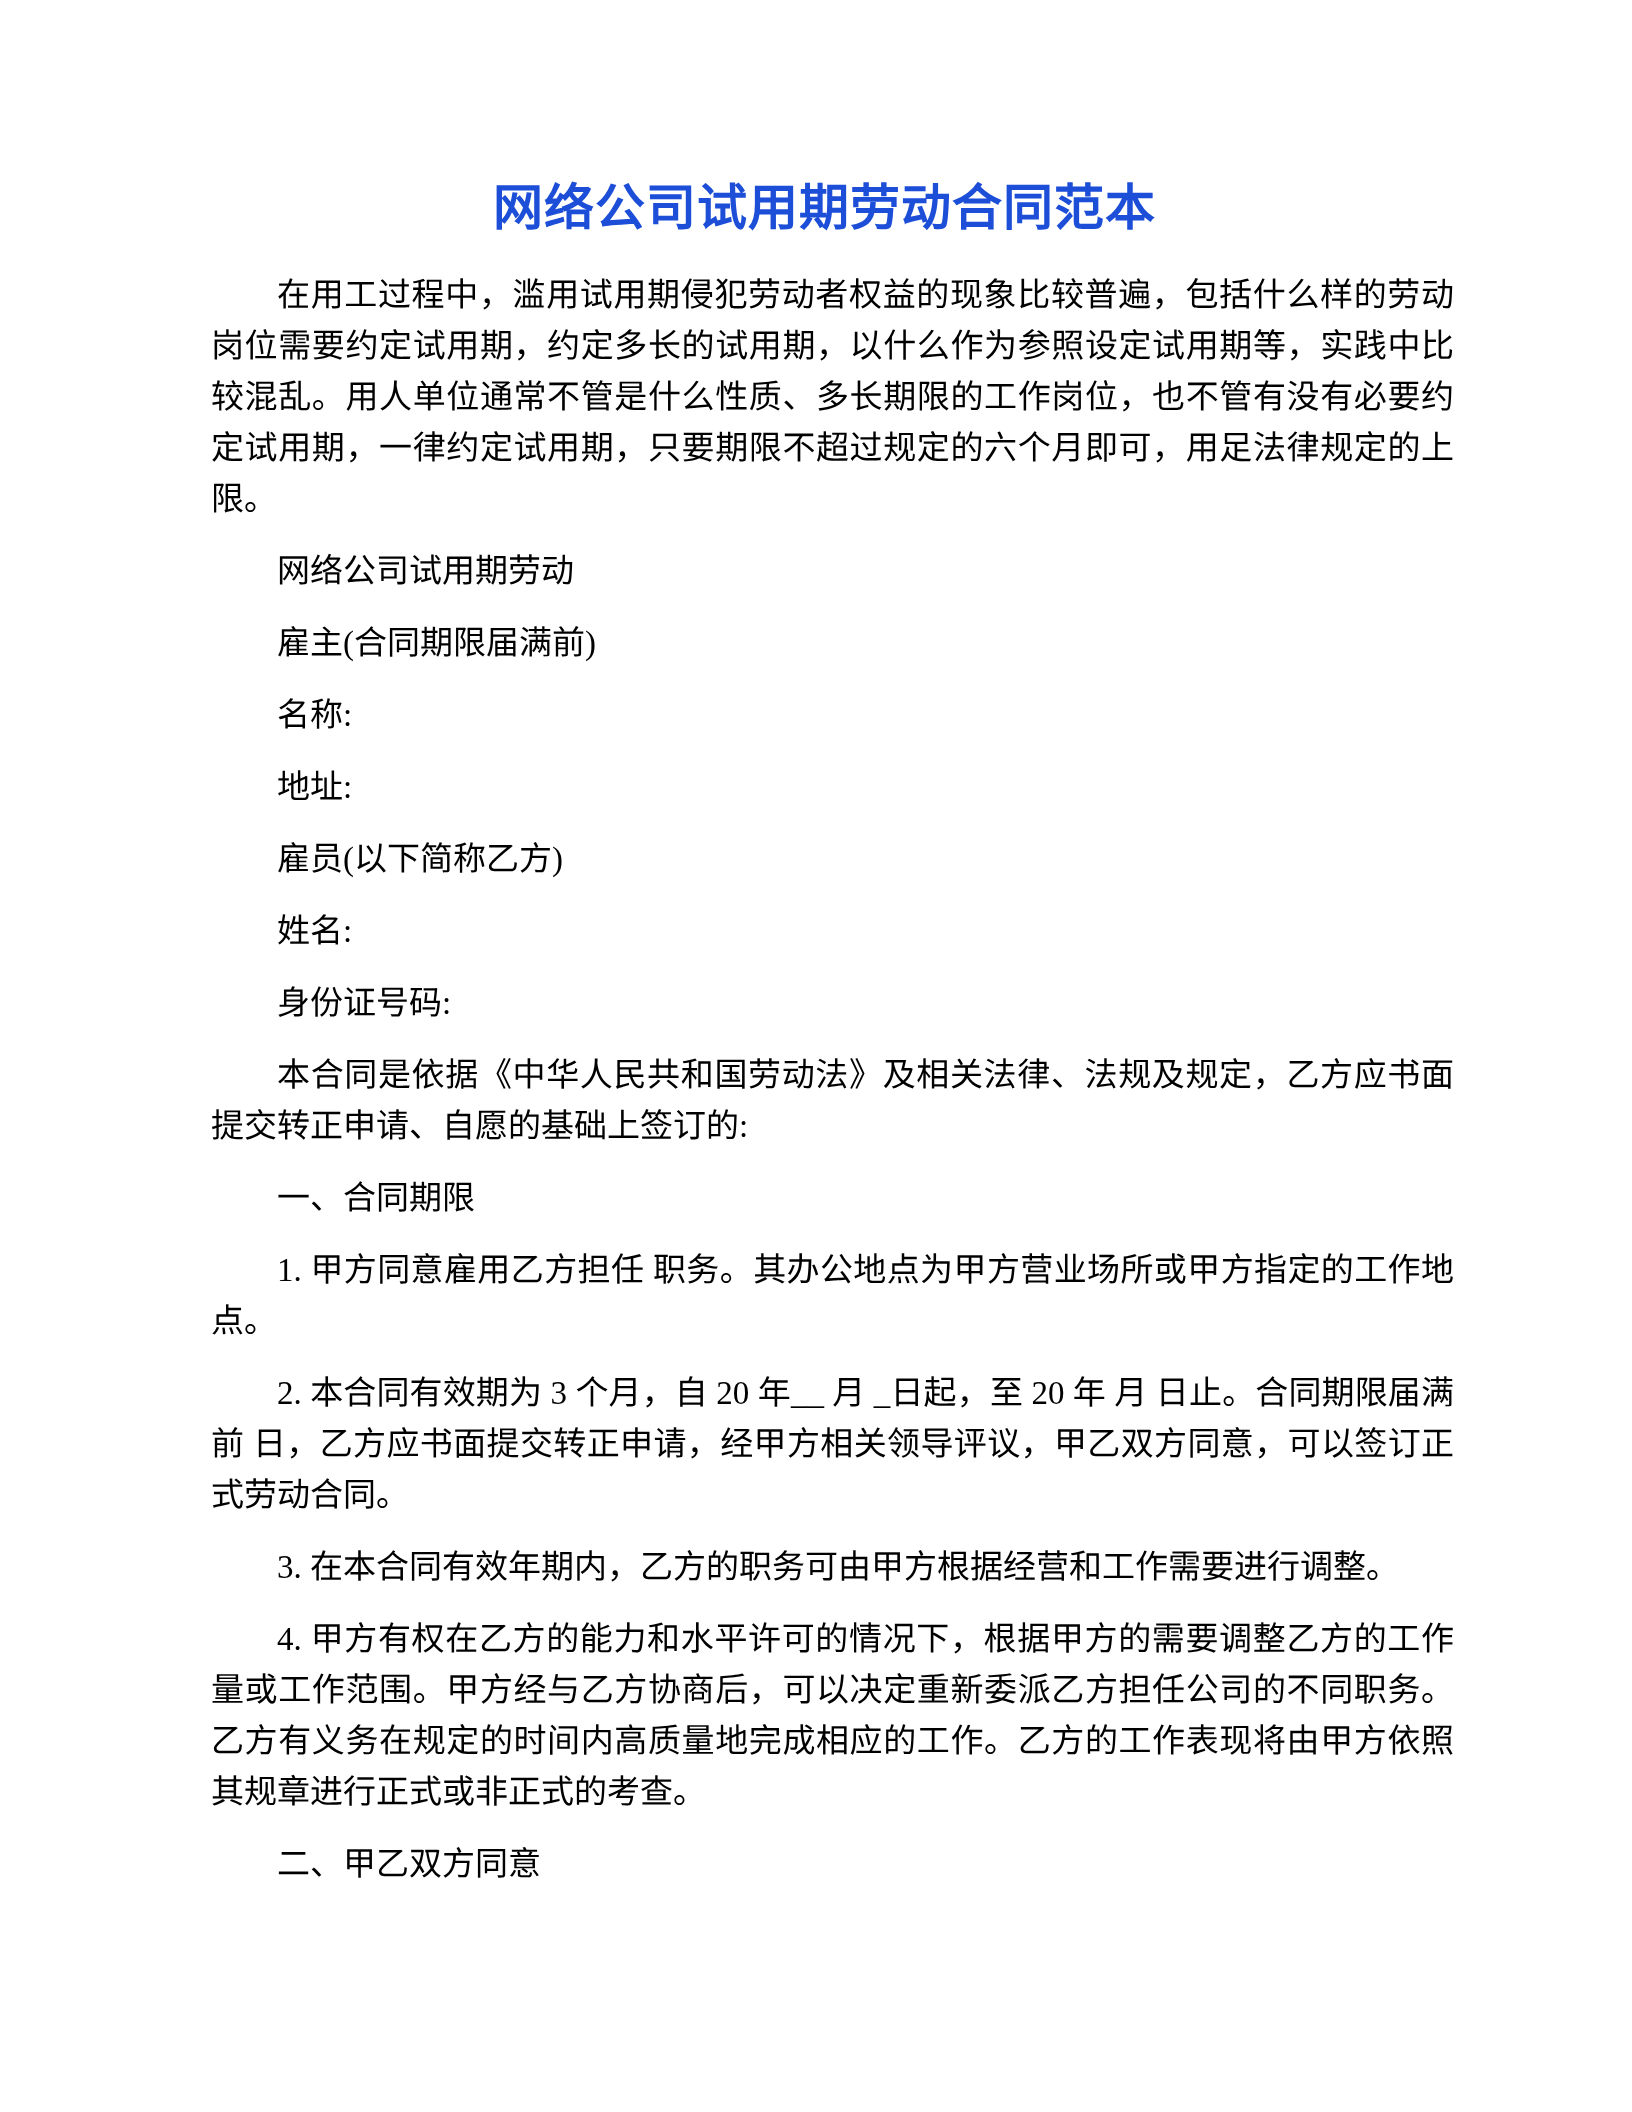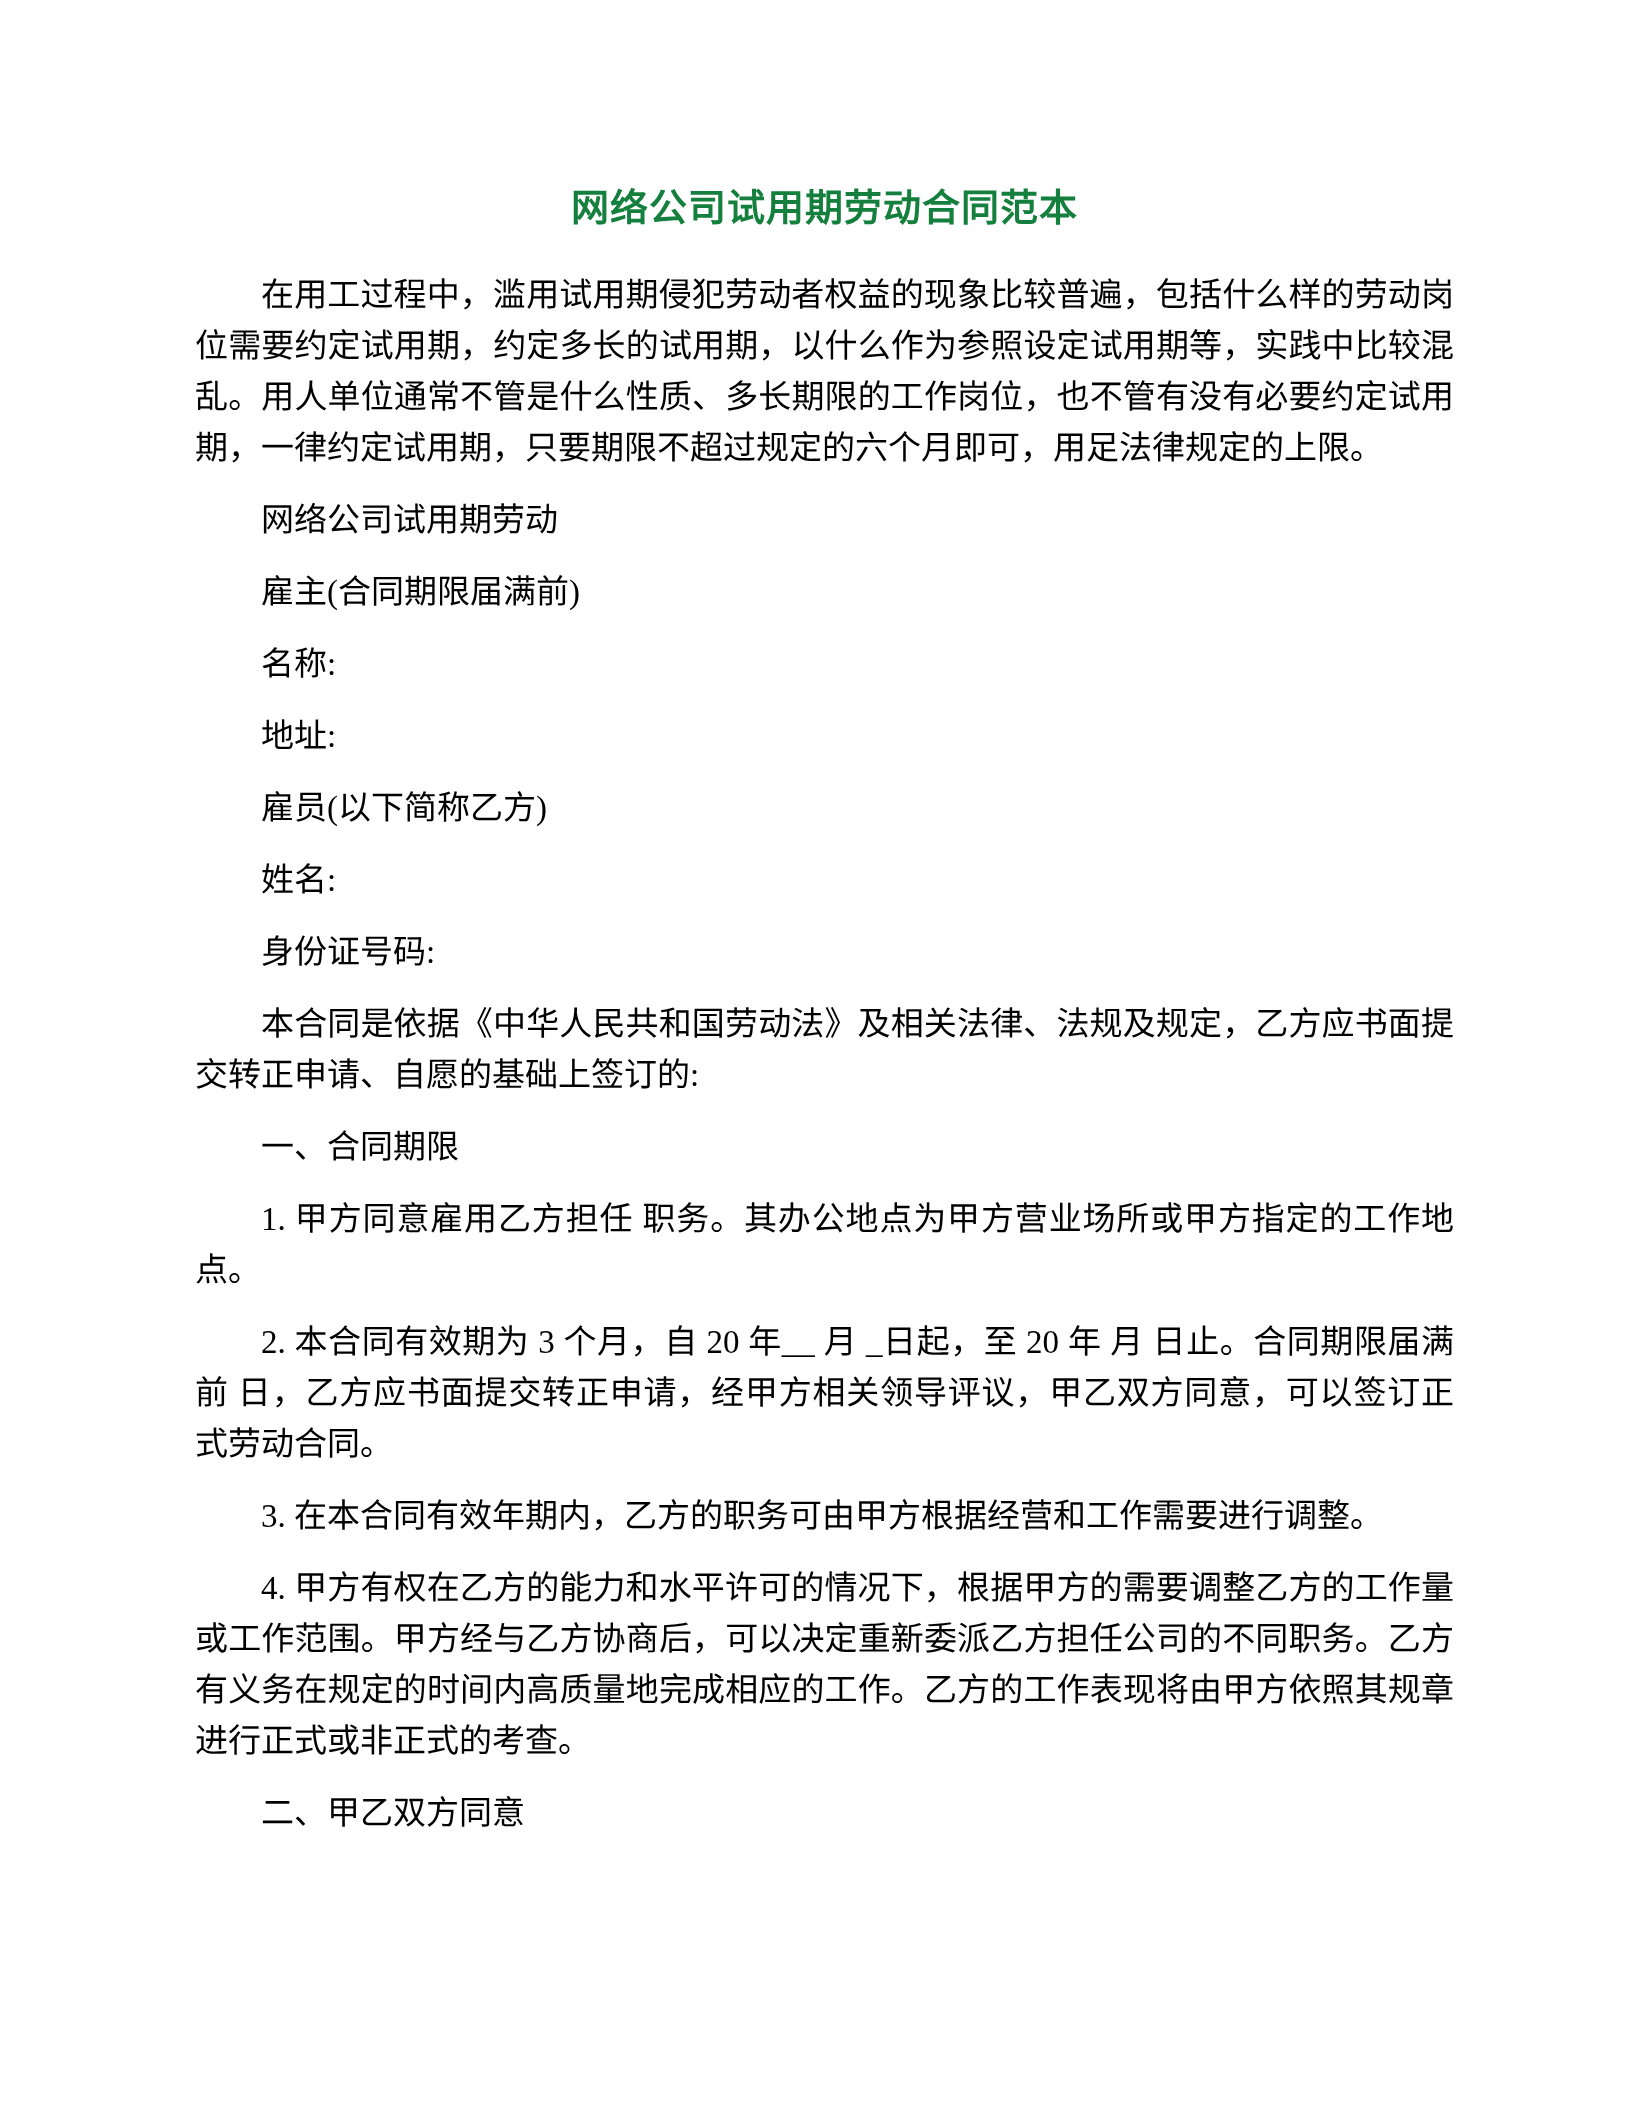--- a/index.html
+++ b/index.html
@@ -19,28 +19,28 @@
     box-sizing: border-box;
     width: 1632px;
     height: 2112px;
     padding: 184px 178px 100px 195px;
     background: #ffffff;
   }
   .doc-title {
     margin: 0 0 38px 0;
     font-family: "Liberation Sans", "DejaVu Sans", sans-serif;
     font-weight: 700;
-    font-size: 38px;
+    font-size: 50px;
     line-height: 48px;
     text-align: center;
     letter-spacing: 1px;
-    color: #15803d;
+    color: #1d4ed8;
   }
   .doc-body p {
-    margin: 0 0 21px 0;
+    margin: 0 0 21px 16px;
     font-size: 33px;
     line-height: 51px;
     text-indent: 2em;
     text-align: justify;
     word-break: break-all;
     color: #000000;
   }
 </style>
 </head>
 <body>

